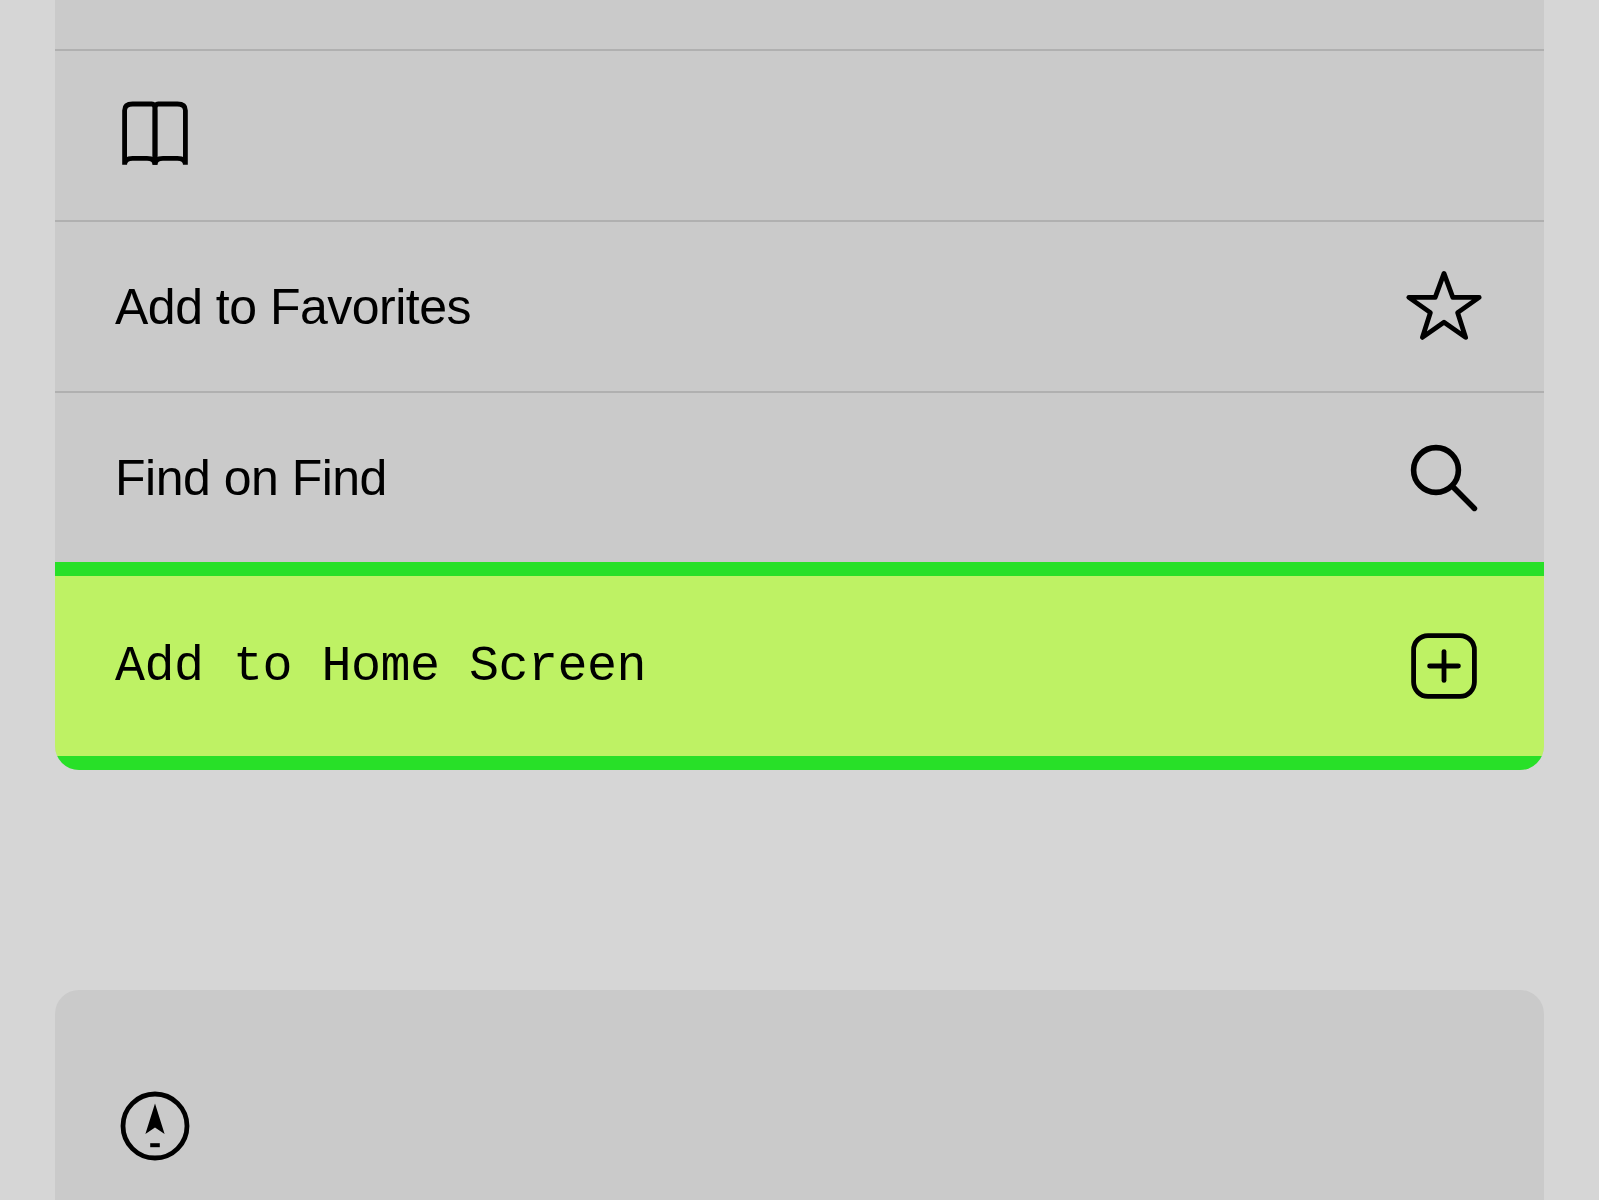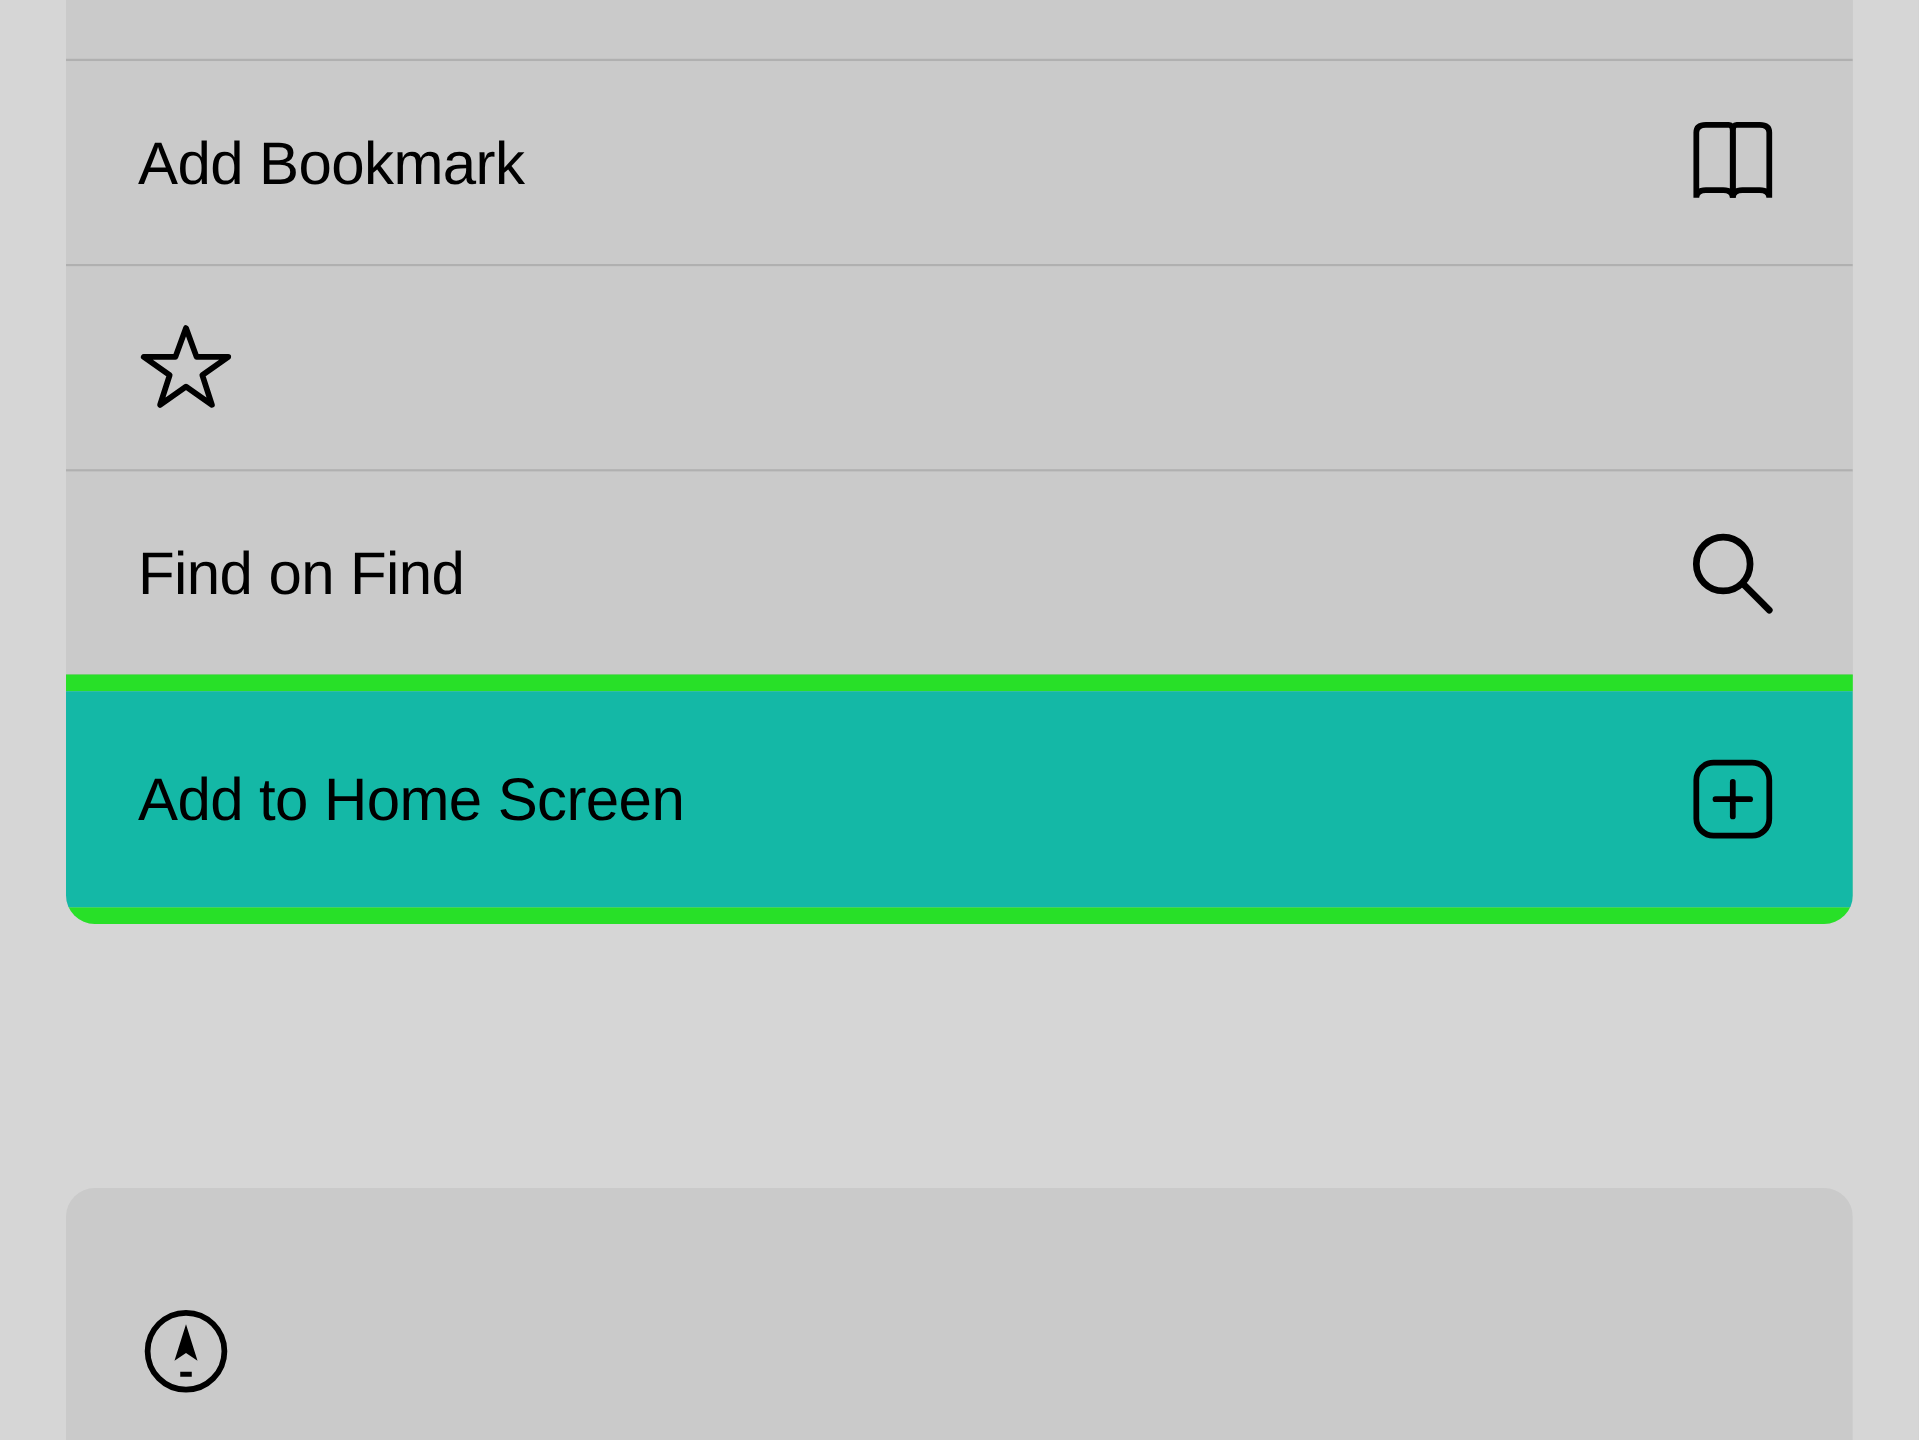--- a/index.html
+++ b/index.html
@@ -30,22 +30,23 @@
       justify-content: space-between;
       padding: 0 60px;
       height: 171px;
       border-bottom: 2px solid #b0b0b0;
       background: #cacaca;
     }
     .menu-item:last-child {
       border-bottom: none;
     }
     .menu-item.highlighted {
-      background: #14b8a6;
+      background: #bef264;
       border-bottom: none;
+      font-family: Liberation Mono, monospace;
     }
     .highlight-wrapper {
       border: 14px solid #28e028;
       border-radius: 8px;
       margin: -2px -14px 0 -14px;
     }
     .highlight-wrapper .menu-item {
       height: 180px;
     }
     .menu-label {
@@ -91,30 +92,30 @@
     <span class="menu-icon">
       <svg viewBox="0 0 100 60" fill="none" stroke="#000" stroke-width="6">
         <circle cx="24" cy="35" r="20"></circle>
         <circle cx="76" cy="35" r="20"></circle>
         <path d="M44 35 Q50 28 56 35"></path>
       </svg>
     </span>
   </div>
 
   <div class="menu-item">
-    <span class="menu-label">Add Bookmark</span>
     <span class="menu-icon">
       <svg viewBox="0 0 100 100" fill="none" stroke="#000" stroke-width="6">
         <path d="M12 18 Q12 10 22 10 L46 10 Q50 10 50 18 L50 86 Q50 78 40 78 L22 78 Q12 78 12 86 Z"></path>
         <path d="M88 18 Q88 10 78 10 L54 10 Q50 10 50 18 L50 86 Q50 78 60 78 L78 78 Q88 78 88 86 Z"></path>
       </svg>
     </span>
   </div>
 
   <div class="menu-item">
+    <span class="menu-label">Add to Favorites</span>
     <span class="menu-icon">
       <svg viewBox="0 0 100 100" fill="none" stroke="#000" stroke-width="6" stroke-linejoin="round">
         <path d="M50 8 L61 38 L94 38 L67 57 L77 88 L50 69 L23 88 L33 57 L6 38 L39 38 Z"></path>
       </svg>
     </span>
   </div>
 
   <div class="menu-item">
     <span class="menu-label">Find on Find</span>
     <span class="menu-icon">

